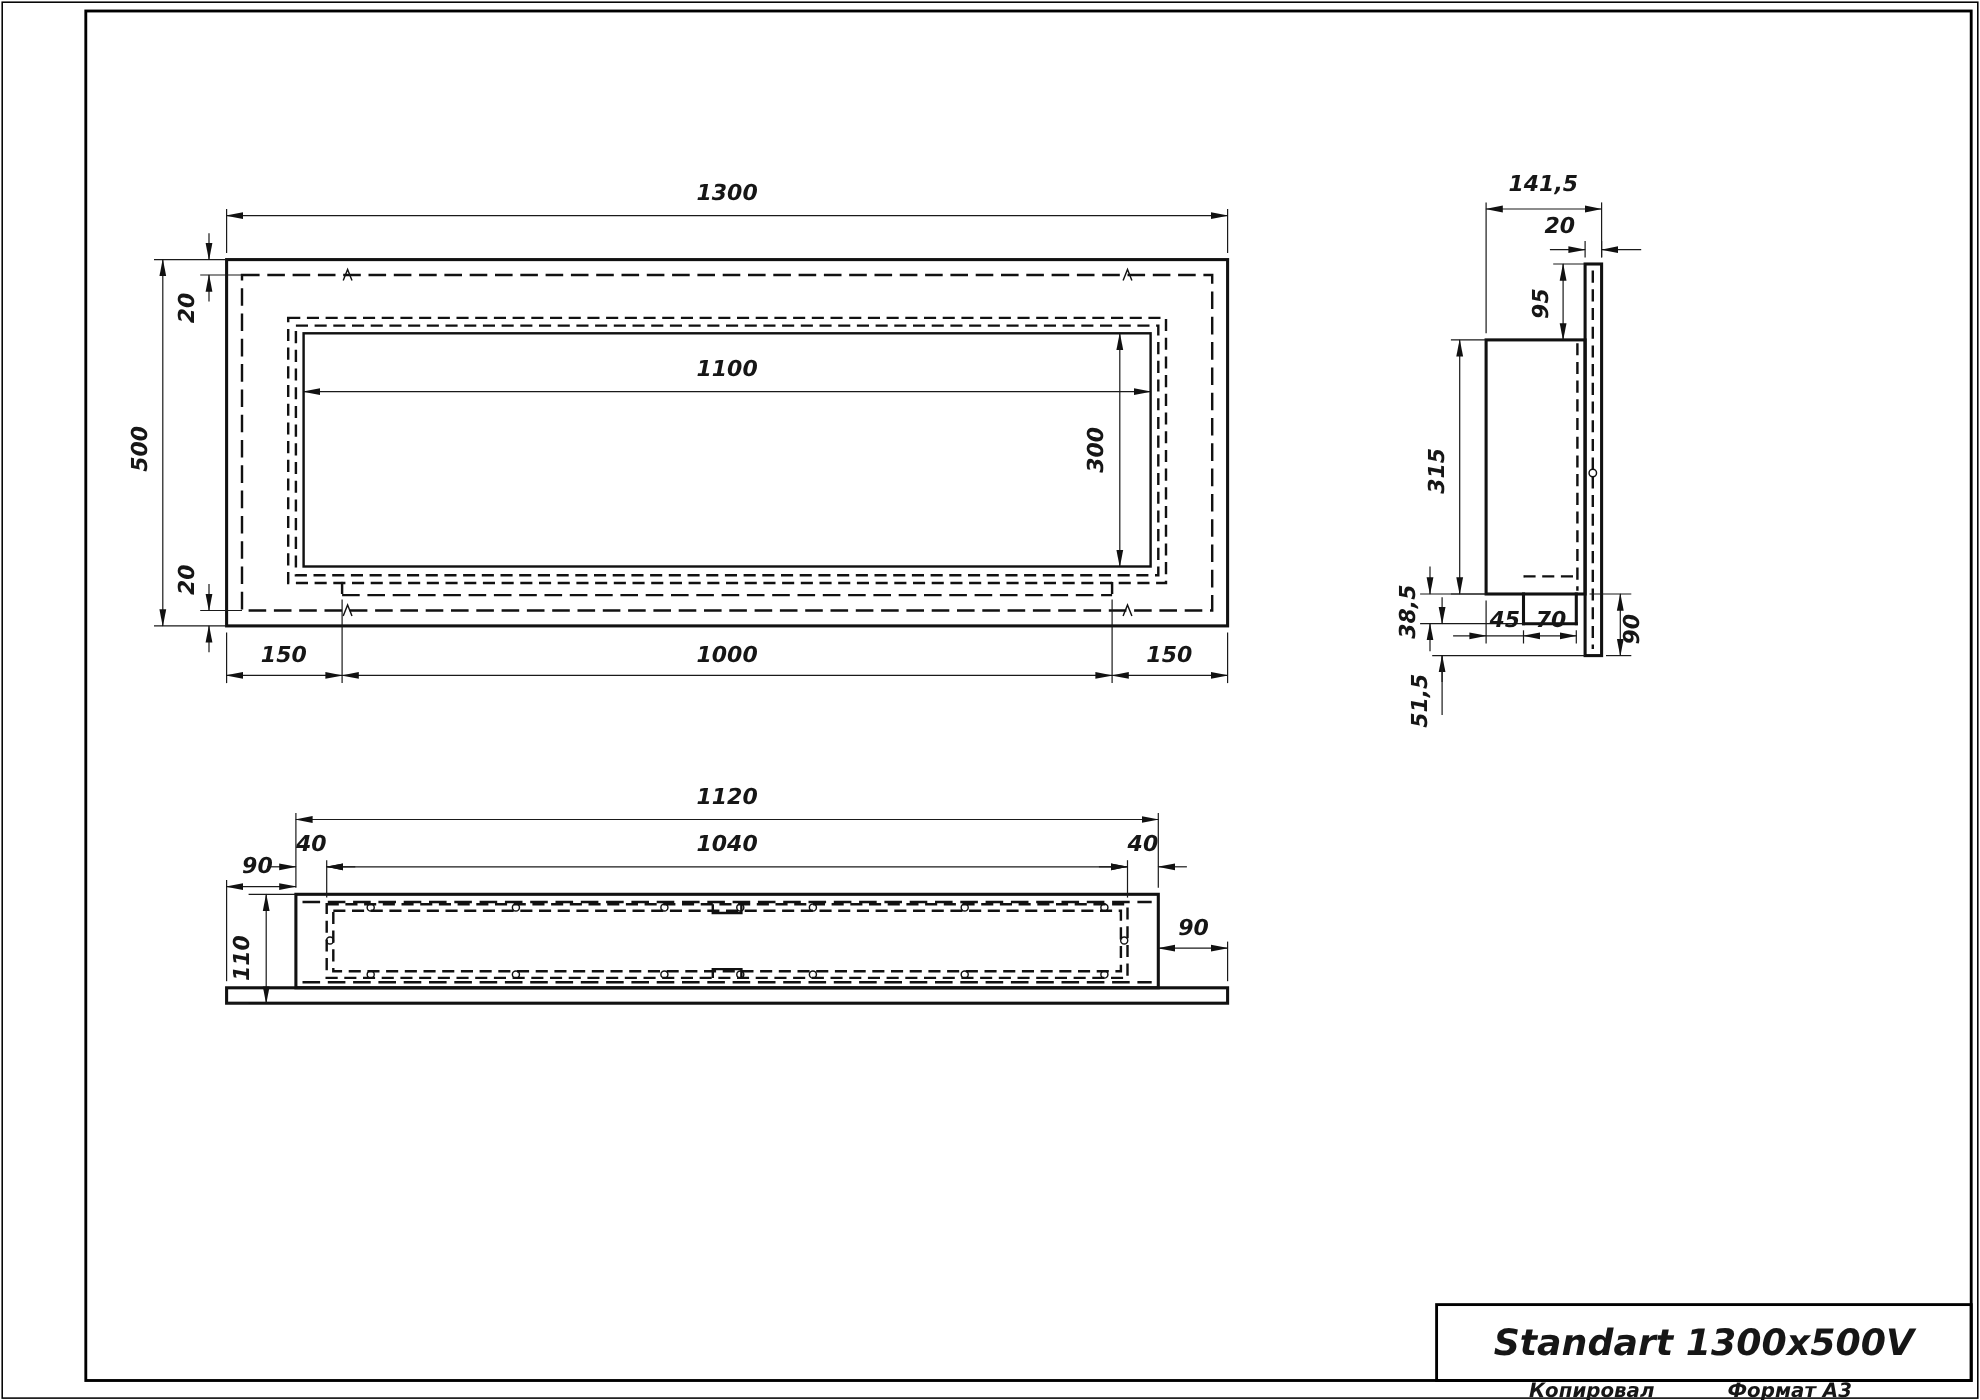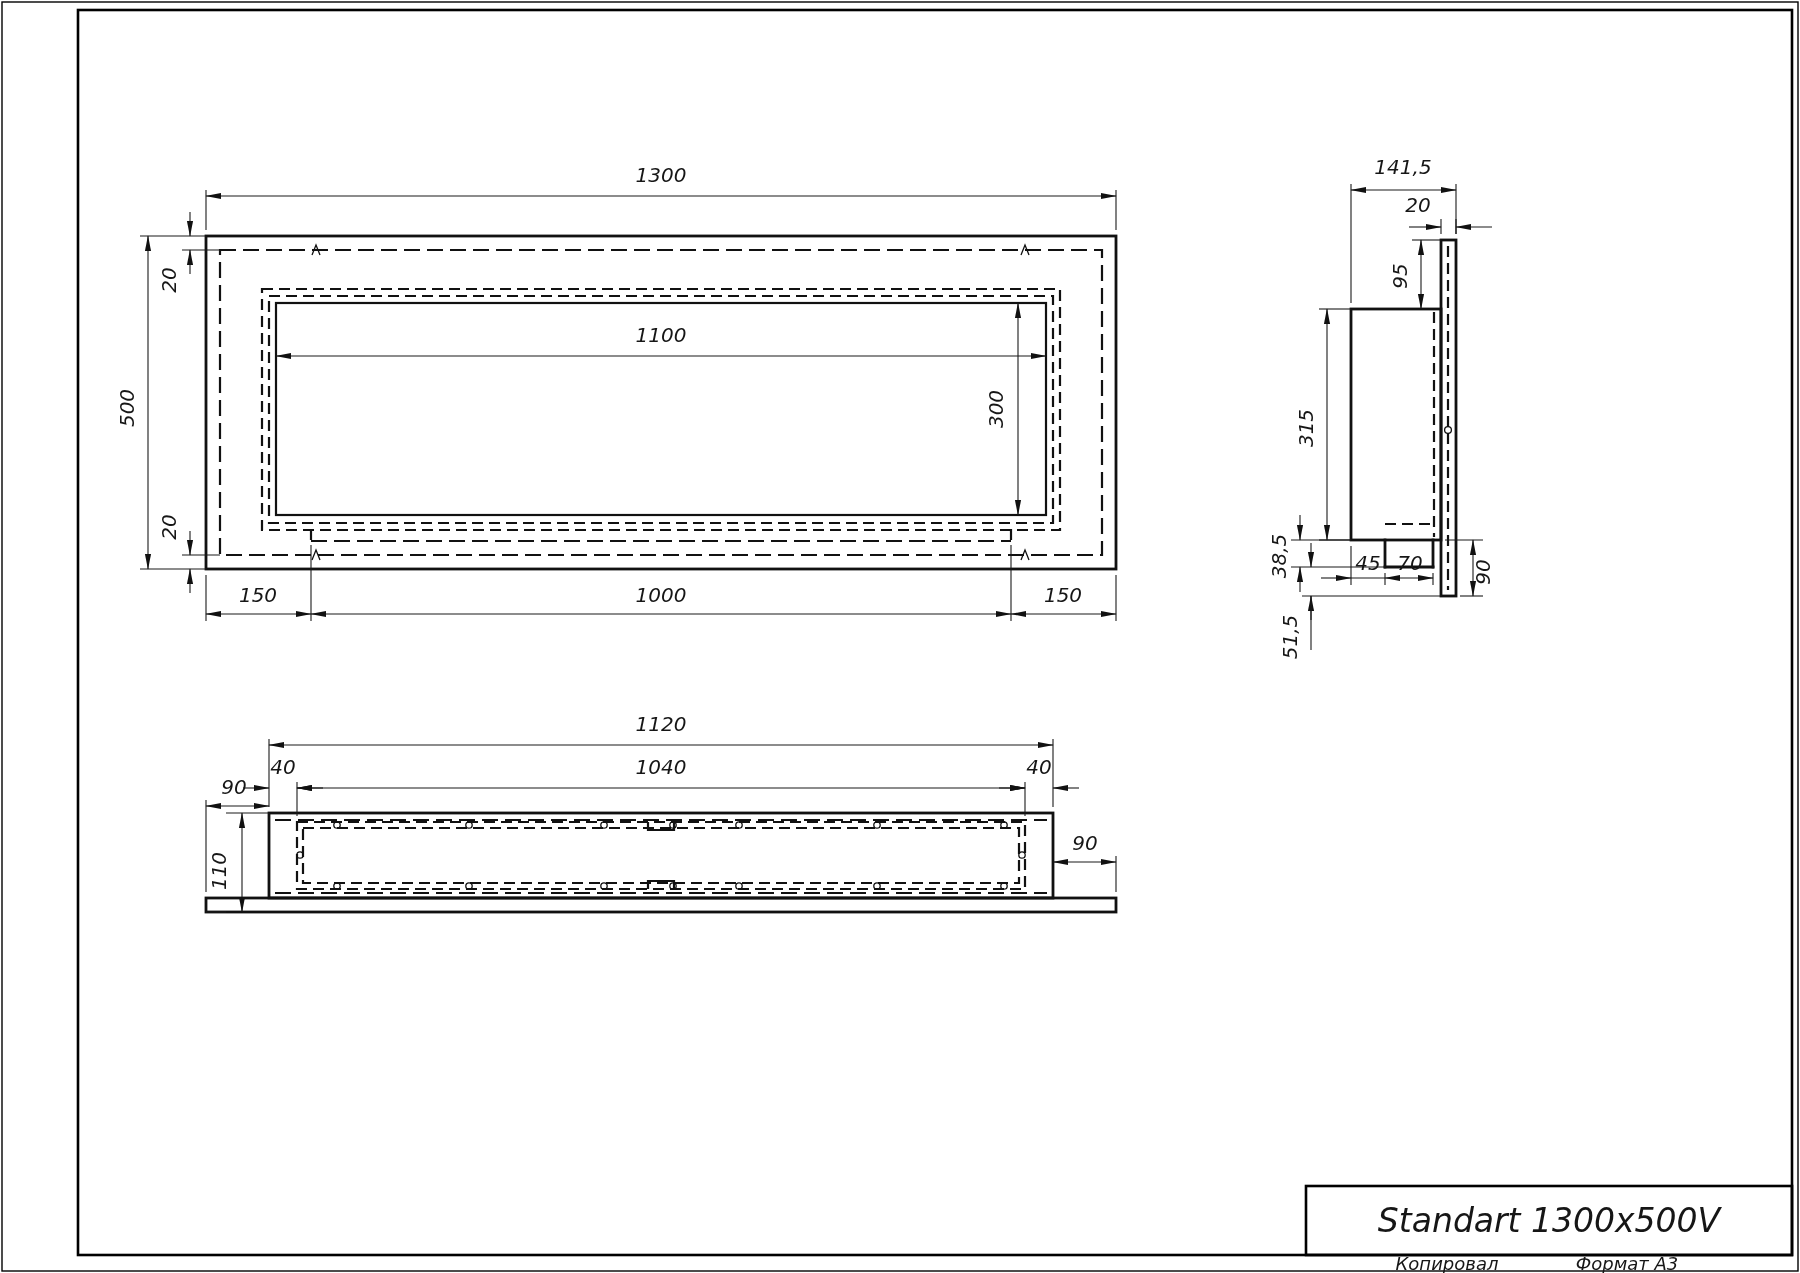--- a/index.html
+++ b/index.html
@@ -1,16 +1,16 @@
 <!DOCTYPE html>
 <html><head>
 <meta charset="utf-8">
 <style>
   html,body{margin:0;padding:0;background:#ffffff;}
-  #sheet{width:1644px;height:1273px;position:relative;background:#fff;}
+  #sheet{width:1644px;height:1273px;position:relative;background:#fff;font-weight:bold;}
   svg{display:block;}
   .thk{stroke:#111;stroke-width:2.8;fill:none;stroke-linecap:square;}
   .med{stroke:#111;stroke-width:2.2;fill:none;stroke-linecap:butt;}
   .dsh{stroke:#111;stroke-width:2.2;fill:none;stroke-dasharray:16 7;}
   .dsh2{stroke:#111;stroke-width:2.2;fill:none;stroke-dasharray:11 6;}
   .ln{stroke:#1a1a1a;stroke-width:1.1;fill:none;}
   .frm{stroke:#000;stroke-width:2.6;fill:none;}
   .frm2{stroke:#000;stroke-width:1.4;fill:none;}
   .hole{stroke:#111;stroke-width:1.3;fill:none;}
   text{fill:#161616;font-family:"DejaVu Sans",sans-serif;font-style:italic;}

